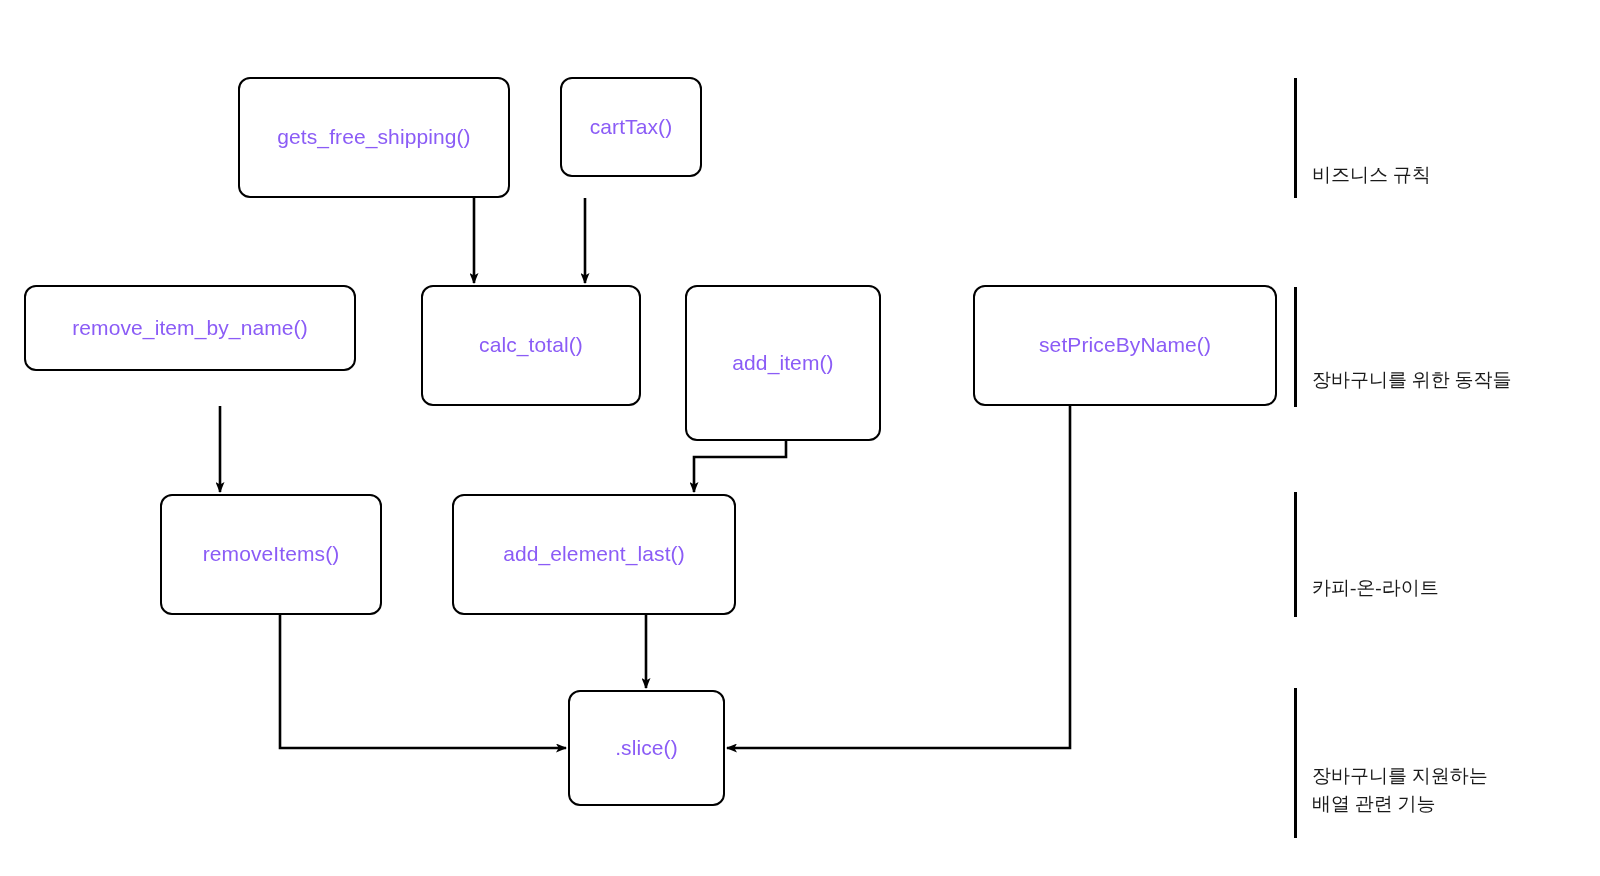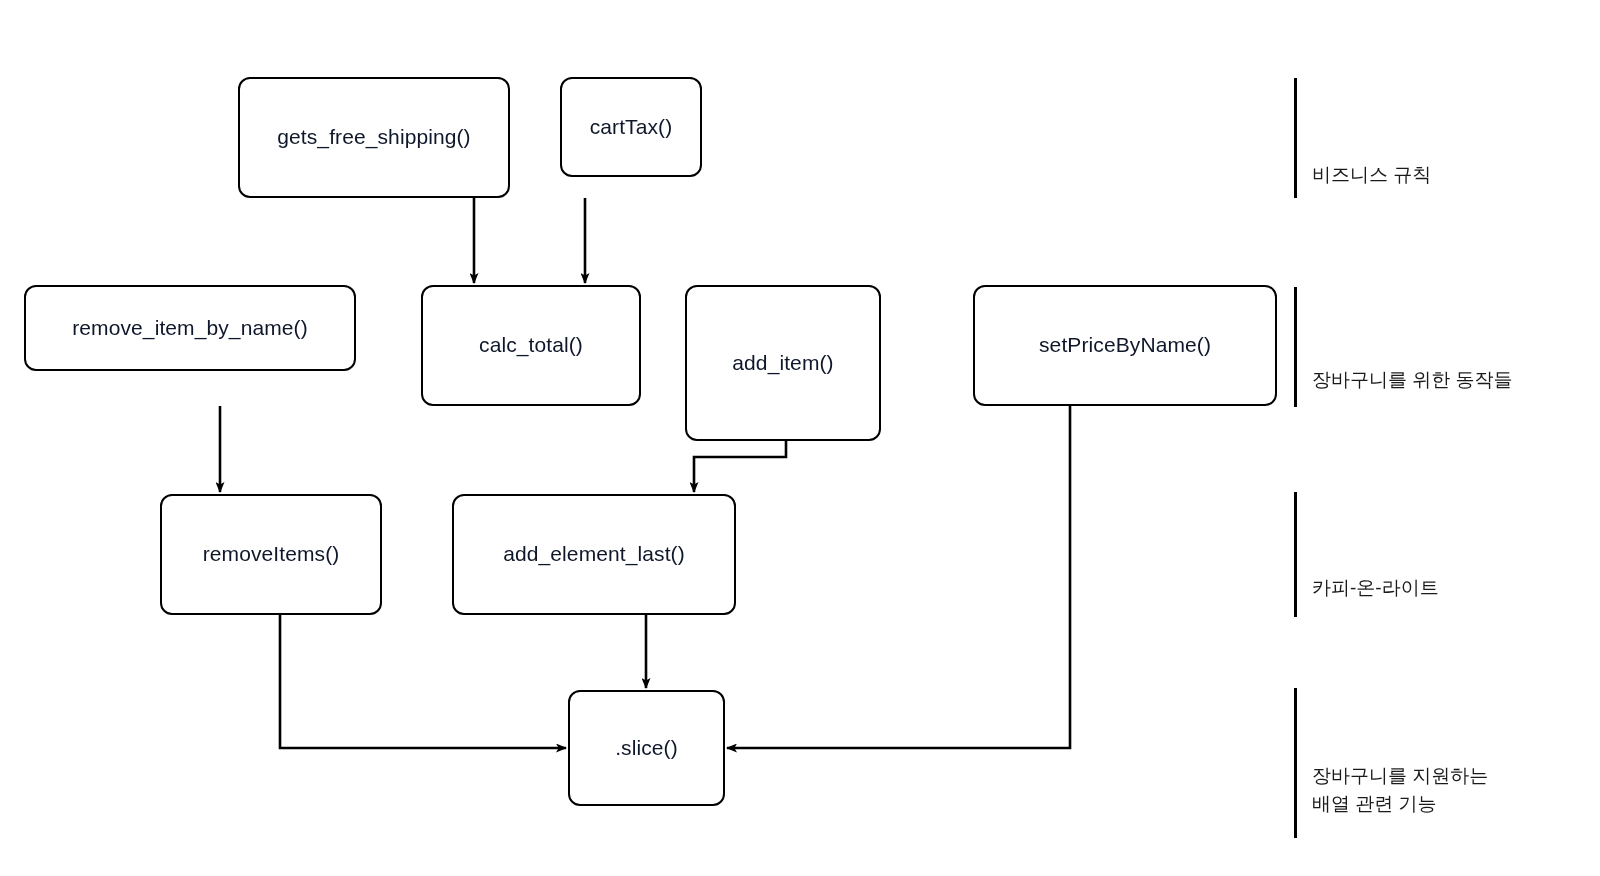--- a/index.html
+++ b/index.html
@@ -29,31 +29,31 @@
   .node {
     position: absolute;
     box-sizing: border-box;
     border: 2px solid #000000;
     border-radius: 12px;
     background: #ffffff;
     display: flex;
     align-items: center;
     justify-content: center;
     text-align: center;
-    color: #0f172a;
+    color: #8b5cf6;
     font-size: 21px;
     font-family: "Liberation Sans", "DejaVu Sans", sans-serif;
     line-height: 1.25;
     letter-spacing: 0.1px;
   }
   .layer-label {
     position: absolute;
     color: #1a1a1a;
     font-size: 19px;
-    font-family: Liberation Sans, sans-serif;
+    font-family: Liberation Serif, serif;
     line-height: 1.45;
     white-space: pre-line;
   }
   .layer-tick {
     position: absolute;
     width: 3px;
     background: #000000;
   }
 </style>
 </head>

